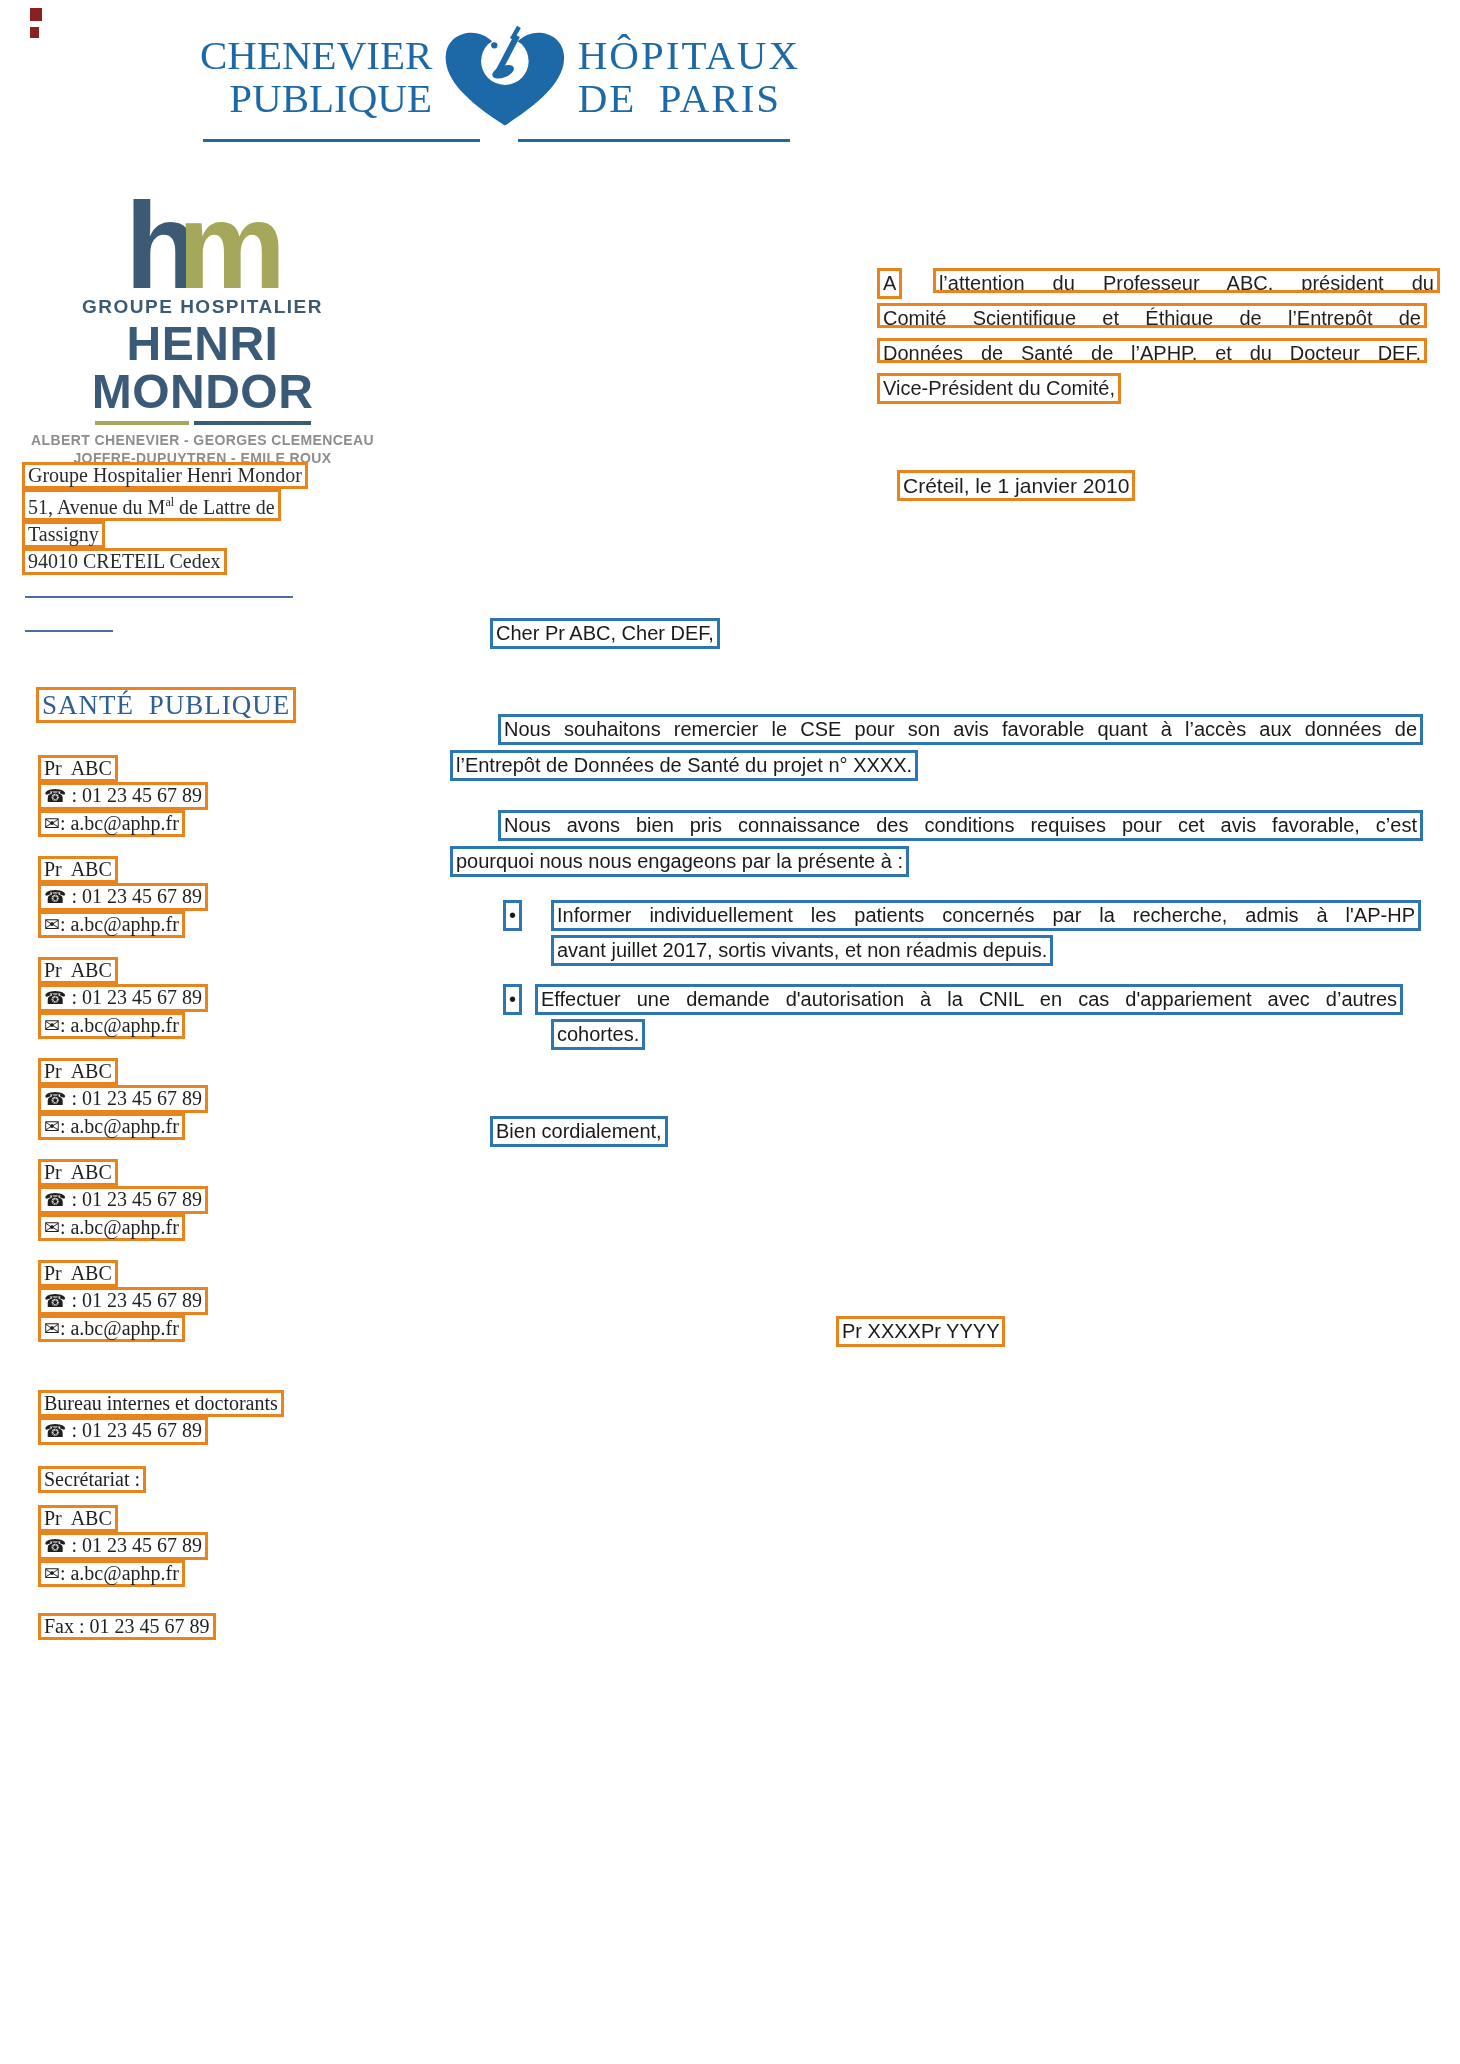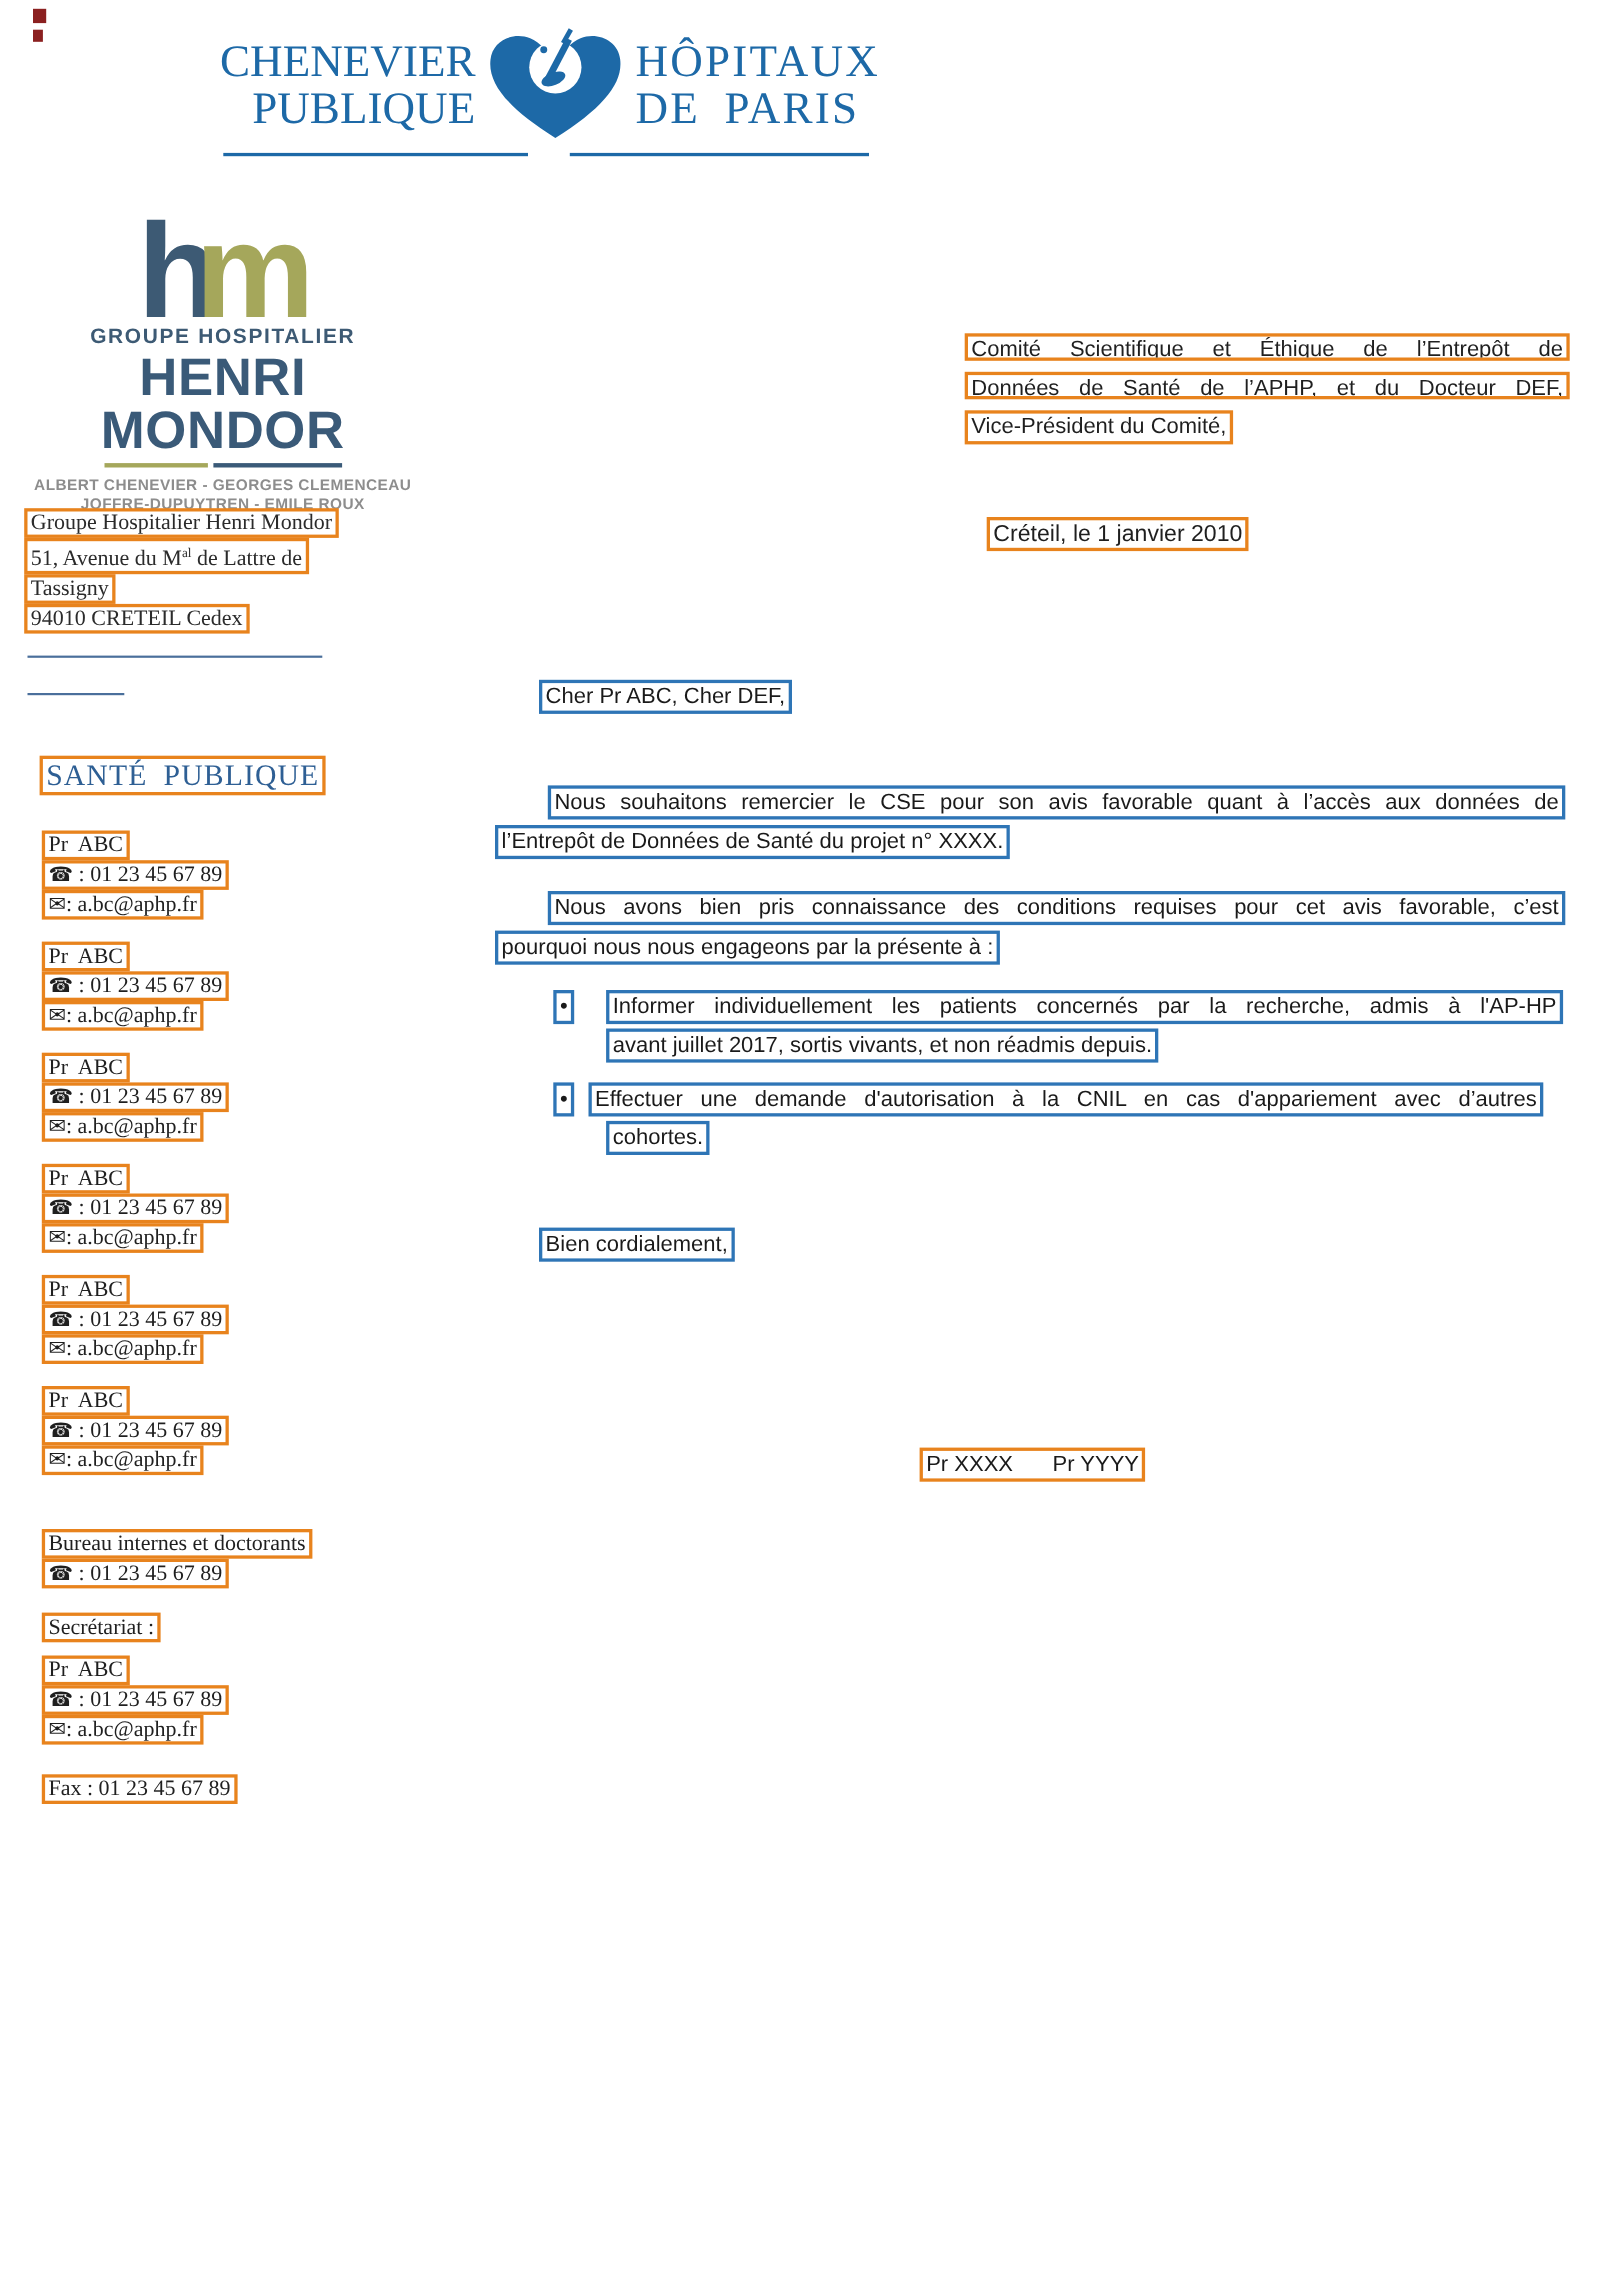--- a/index.html
+++ b/index.html
@@ -52,21 +52,21 @@
   .icon-ph { font-size:18px; }
   .icon-ml { font-size:19px; }
 
   
   .rcpt { font-size:20px; line-height:25px; color:#1f1f1f; }
   .rcpt .jl { height:25px; }
   .dateline { font-size:21px; line-height:25px; color:#1f1f1f; }
 
   
   .body-line { font-size:20px; line-height:25px; color:#1a1a1a; }
-  .sig { display:inline-flex; gap:36px; font-size:20px; line-height:25px;text-align:center; }
+  .sig { display:inline-flex; font-size:20px; line-height:25px;text-align:center; }
   .artifact { background:#8b2020; }
 </style>
 </head>
 <body>
 
 <div class="page">
 
   <div class="abs artifact" style="left:30px; top:8px; width:12px; height:13px;"></div>
   <div class="abs artifact" style="left:30px; top:27px; width:9px; height:11px;"></div>
 
@@ -159,20 +159,24 @@
   <div class="abs contact serif" style="left:38px; top:1505px;">
     <div><span class="obox pre">Pr  ABC</span></div>
     <div><span class="obox pre"><span class="icon-ph">☎</span><span> : 01 23 45 67 89</span></span></div>
     <div><span class="obox pre"><span class="icon-ml">✉</span><span>: a.bc@aphp.fr</span></span></div>
   </div>
 
   <div class="abs sideline serif" style="left:38px; top:1613px;">
     <span class="obox pre">Fax : 01 23 45 67 89</span>
   </div>
 
+  <div class="abs rcpt" style="left:877px; top:268px;">
+    <span class="obox" style="height:31px;">A</span>
+    <span class="obox jl" style="margin-left:25px; width:507px;">l’attention du Professeur ABC, président du</span>
+  </div>
   <div class="abs rcpt" style="left:877px; top:303px;">
     <span class="obox jl" style="width:550px;">Comité Scientifique et Éthique de l’Entrepôt de</span>
   </div>
   <div class="abs rcpt" style="left:877px; top:338px;">
     <span class="obox jl" style="width:550px;">Données de Santé de l’APHP, et du Docteur DEF,</span>
   </div>
   <div class="abs rcpt" style="left:877px; top:373px;">
     <span class="obox">Vice-Président du Comité,</span>
   </div>
 

